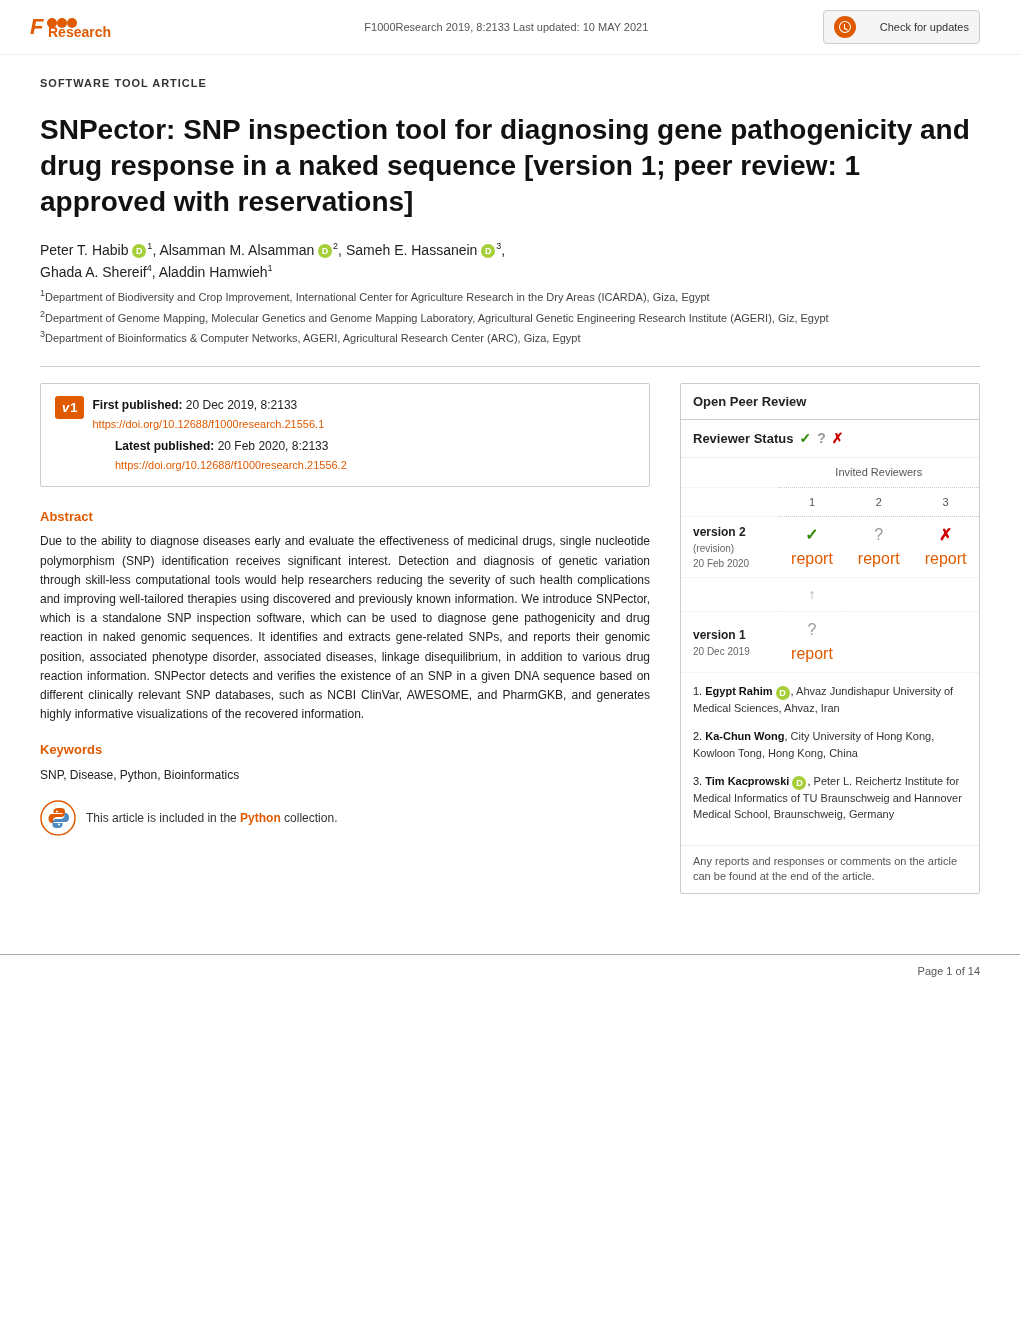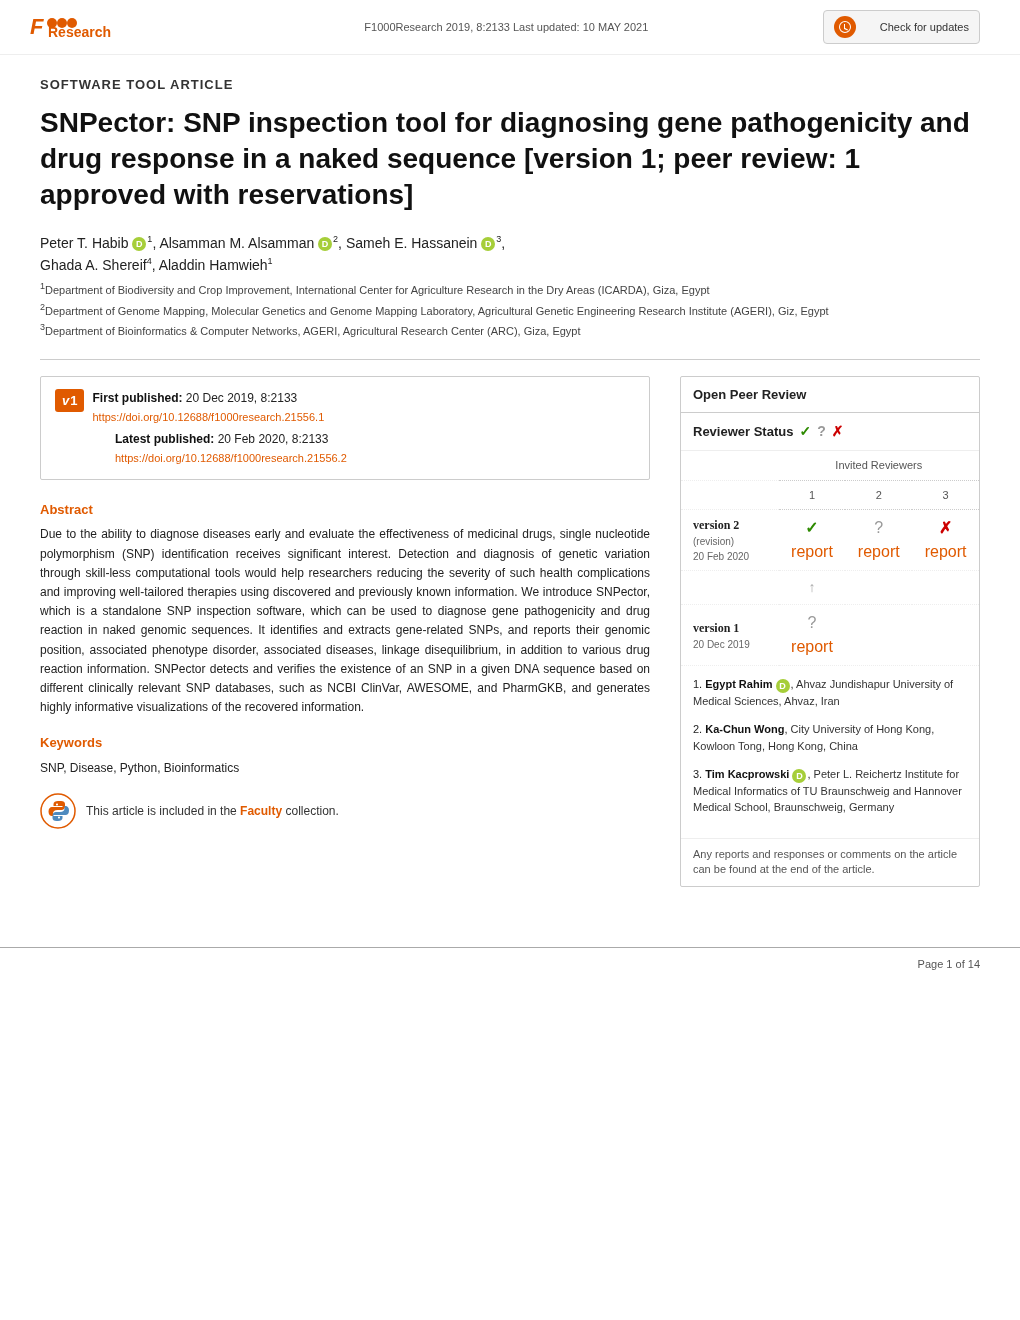--- a/index.html
+++ b/index.html
@@ -55,26 +55,26 @@
       align-items: center;
       justify-content: center;
       color: white;
       font-size: 12px;
     }
     
     .main-content {
       padding: 20px 40px 30px 40px;
     }
     .article-type {
-      font-size: 13px;
+      font-size: 11px;
       font-weight: bold;
       color: #333;
       letter-spacing: 1px;
       text-transform: uppercase;
-      margin-bottom: 10px;
+      margin-bottom: 20px;
     }
     .article-title {
       font-size: 28px;
       font-weight: bold;
       color: #111;
       line-height: 1.3;
       margin-bottom: 18px;
     }
     .authors {
       font-size: 14px;
@@ -247,21 +247,20 @@
     .reviewers-table td {
       text-align: center;
       padding: 6px 4px;
       vertical-align: middle;
       border-bottom: 1px dotted #eee;
     }
     .version-label-td {
       text-align: left !important;
       font-weight: bold;
       padding-left: 8px !important;
-      font-family: Liberation Serif, serif;
     }
     .version-date-td {
       text-align: left !important;
       font-weight: normal;
       font-size: 10px;
       color: #666;
       padding-left: 8px !important;
     }
     .rev-check { color: #2d8a00; font-size: 16px; font-weight: bold; }
     .rev-question { color: #999; font-size: 16px; }
@@ -399,21 +398,21 @@
 
         <div class="python-box">
 
           <svg class="python-logo" viewBox="0 0 36 36">
             <circle cx="18" cy="18" r="17" fill="#fff" stroke="#e05a00" stroke-width="1.5"></circle>
             <path d="M18 8c-2.5 0-4.5 1-4.5 3v2h9v1H12c-2 0-3.5 1.5-3.5 4.5s1.5 4.5 3.5 4.5h1v-2.5c0-2 1.5-3.5 4.5-3.5h4c2 0 3.5-1.5 3.5-3.5V11c0-2-1.5-3-4-3H18zm-1 2.5c.6 0 1 .4 1 1s-.4 1-1 1-1-.4-1-1 .4-1 1-1z" fill="#e05a00"></path>
             <path d="M18 28c2.5 0 4.5-1 4.5-3v-2h-9v-1h12c2 0 3.5-1.5 3.5-4.5S27.5 13 25.5 13h-1v2.5c0 2-1.5 3.5-4.5 3.5h-4c-2 0-3.5 1.5-3.5 3.5V25c0 2 1.5 3 4 3h1.5zm1-2.5c-.6 0-1-.4-1-1s.4-1 1-1 1 .4 1 1-.4 1-1 1z" fill="#4d8abf"></path>
           </svg>
           <div class="python-text">
             <span>This article is included in the</span>
-            <a href="#" class="python-link">Faculty</a>
+            <a href="#" class="python-link">Python</a>
             <span>collection.</span>
           </div>
         </div>
       </div>
 
       <div class="col-right">
         <div class="peer-review-box">
 
           <div class="peer-review-header">Open Peer Review</div>
 

